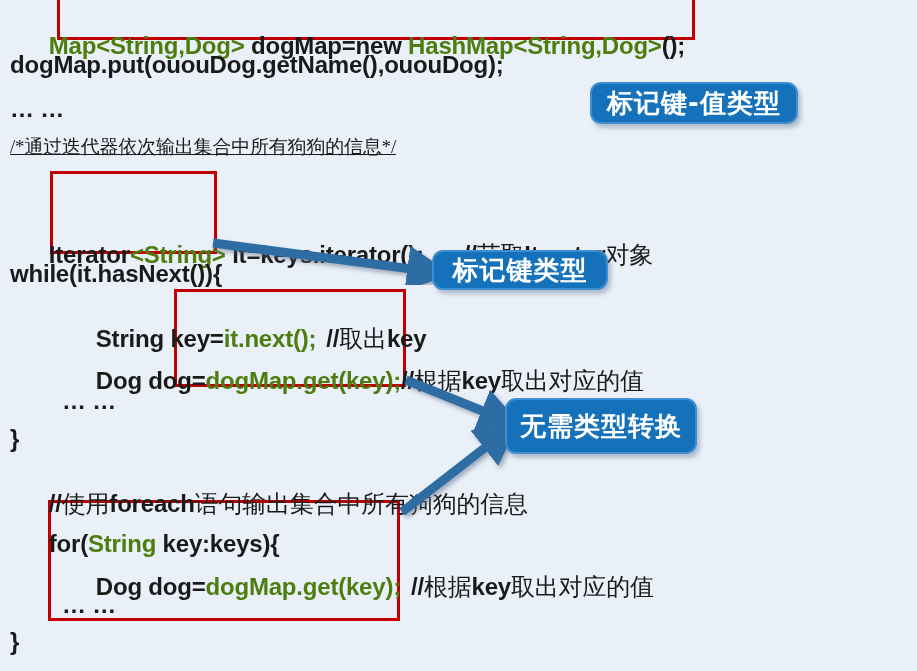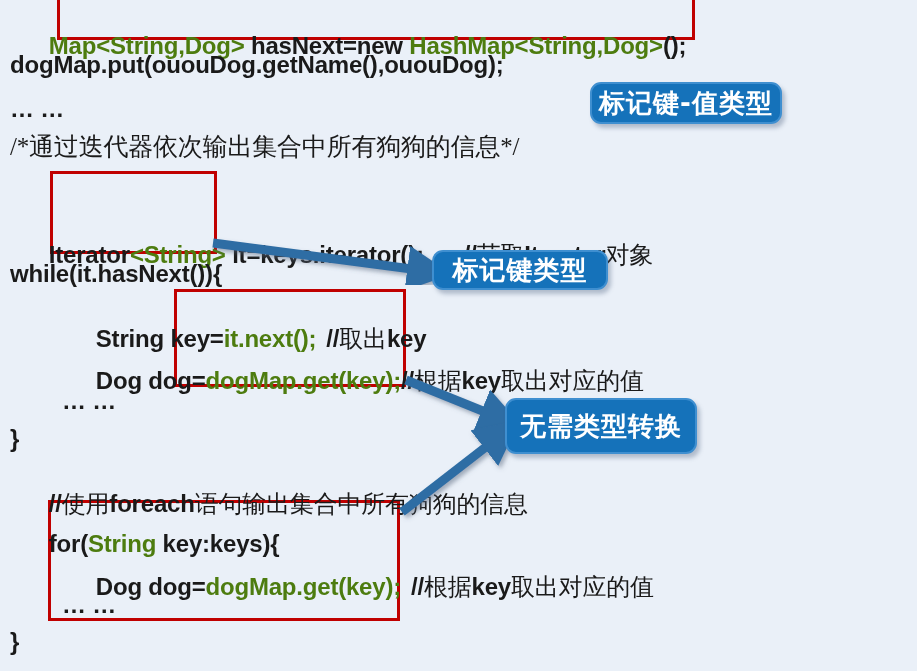--- a/index.html
+++ b/index.html
@@ -120,35 +120,35 @@
 
     <line x1="663" y1="42" x2="663" y2="74" stroke="#2e6da4" stroke-width="9" marker-end="url(#ah)" filter="url(#shadow)"></line>
 
     <line x1="213" y1="243" x2="427" y2="271" stroke="#2e6da4" stroke-width="9" marker-end="url(#ah)" filter="url(#shadow)"></line>
 
     <line x1="406" y1="380" x2="500" y2="418" stroke="#2e6da4" stroke-width="9" marker-end="url(#ah)" filter="url(#shadow)"></line>
 
     <line x1="402" y1="512" x2="500" y2="436" stroke="#2e6da4" stroke-width="9" marker-end="url(#ah)" filter="url(#shadow)"></line>
   </svg>
 
-  <div class="callout" style="left:590px; top:82px; width:192px; height:42px;">标记键-值类型</div>
+  <div class="callout" style="left:590px; top:82px; width:208px; height:42px;">标记键-值类型</div>
   <div class="callout" style="left:432px; top:250px; width:176px; height:40px;">标记键类型</div>
   <div class="callout" style="left:505px; top:398px; width:192px; height:56px;">无需类型转换</div>
 
   <div class="code-layer">
 
     <div class="code-line" style="top:10px;">
-      <span class="kw-red">Map</span><span class="kw-red">&lt;String,Dog&gt;</span><span> hasNext=new </span><span class="kw-red">HashMap&lt;String,Dog&gt;</span><span>();</span>
+      <span class="kw-red">Map</span><span class="kw-red">&lt;String,Dog&gt;</span><span> dogMap=new </span><span class="kw-red">HashMap&lt;String,Dog&gt;</span><span>();</span>
     </div>
 
     <div class="code-line" style="top:53px;">dogMap.put(ououDog.getName(),ououDog);</div>
 
     <div class="code-line" style="top:97px;">… …</div>
 
-    <div class="code-line cjk" style="top:135px; font-size:25px;">/*通过迭代器依次输出集合中所有狗狗的信息*/</div>
+    <div class="code-line cjk" style="top:135px; font-size:19px;text-decoration:underline;">/*通过迭代器依次输出集合中所有狗狗的信息*/</div>
 
 
     <div class="code-line" style="top:219px;">
       <span>Iterator</span><span class="kw-red">&lt;String&gt;</span><span> it=keys.iterator();</span><span class="sp-lg"></span><span class="ascii-b">//</span><span class="cjk">获取</span><span class="ascii-b">Iterator</span><span class="cjk">对象</span>
     </div>
 
     <div class="code-line" style="top:262px;">while(it.hasNext()){</div>
 
     <div class="code-line" style="top:303px; left:57px;">
       <span>String key=</span><span class="kw-red">it.next();</span><span class="sp-sm"></span><span class="ascii-b">//</span><span class="cjk">取出</span><span class="ascii-b">key</span>

